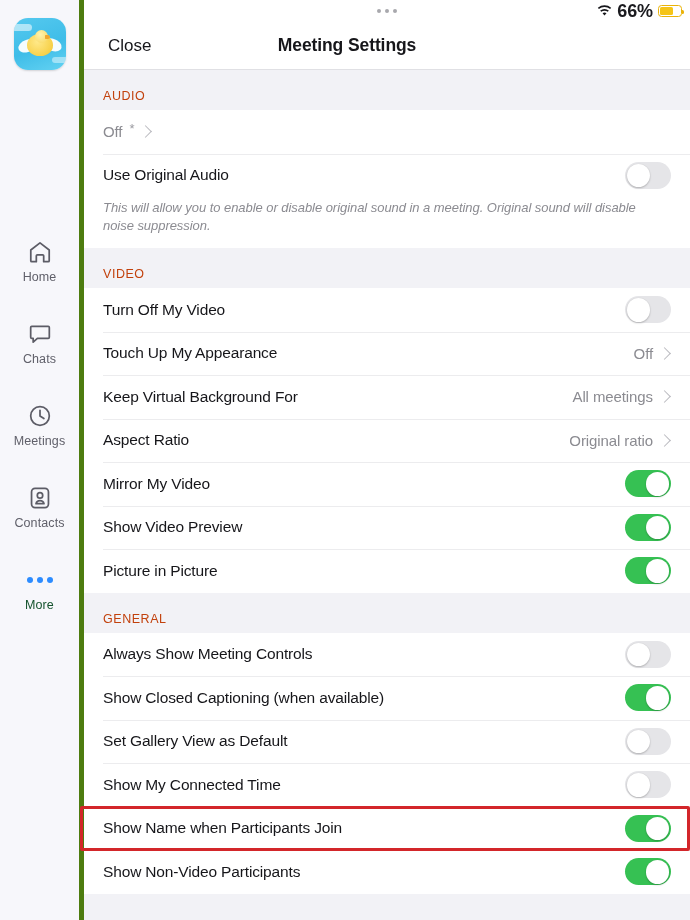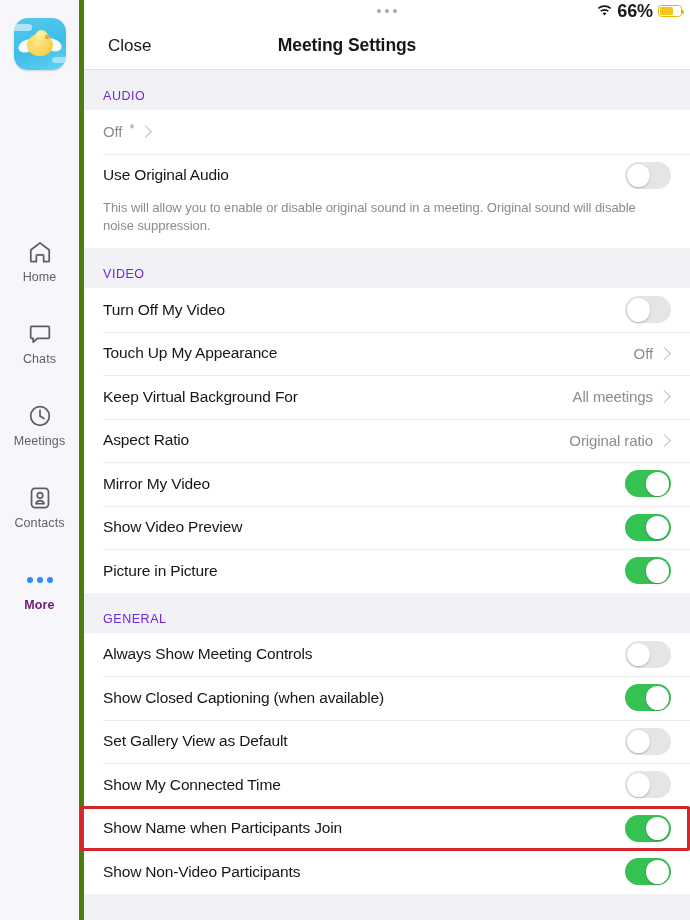--- a/index.html
+++ b/index.html
@@ -103,21 +103,21 @@
     justify-content:center;
     gap:5px;
     cursor:pointer;
   }
   .nav-item .ic { width:26px; height:26px; display:block; }
   .nav-item .lbl {
     font-size:12.5px;
     color:#60606a;
     letter-spacing:.1px;
   }
-  .nav-item.active .lbl { color:#701a75;font-weight:bold; }
+  .nav-item.active .lbl { color:#14532d; }
   .nav-item svg { display:block; }
 
   .dots3 {
     display:flex; gap:4px; align-items:center; height:26px;
   }
   .dots3 i {
     width:6px;height:6px;border-radius:50%;background:#2d8cff;display:block;
   }
 
   
@@ -209,21 +209,21 @@
   }
 
   
   .content {
     flex:1;
     background:#f2f2f6;
     overflow:hidden;
   }
   .section-head {
     font-size:12.5px;
-    color:#6d28d9;
+    color:#c2410c;
     letter-spacing:.55px;
     padding:17px 0 7px 19px;
     height:40px;
     display:flex;
     align-items:flex-end;
   }
   .group { background:#ffffff; }
   .row {
     position:relative;
     height:43.5px;
@@ -267,20 +267,21 @@
     transform:rotate(45deg);
     margin-right:2px;
   }
   .row-note {
     background:#ffffff;
     font-size:13px;
     line-height:18px;
     color:#8b8b91;
     padding:2px 30px 13px 19px;
     letter-spacing:-.05px;
+    font-style:italic;
   }
 
   
   .toggle {
     width:46px; height:27px;
     border-radius:14px;
     position:relative;
     flex:0 0 46px;
     transition:background .15s;
   }

